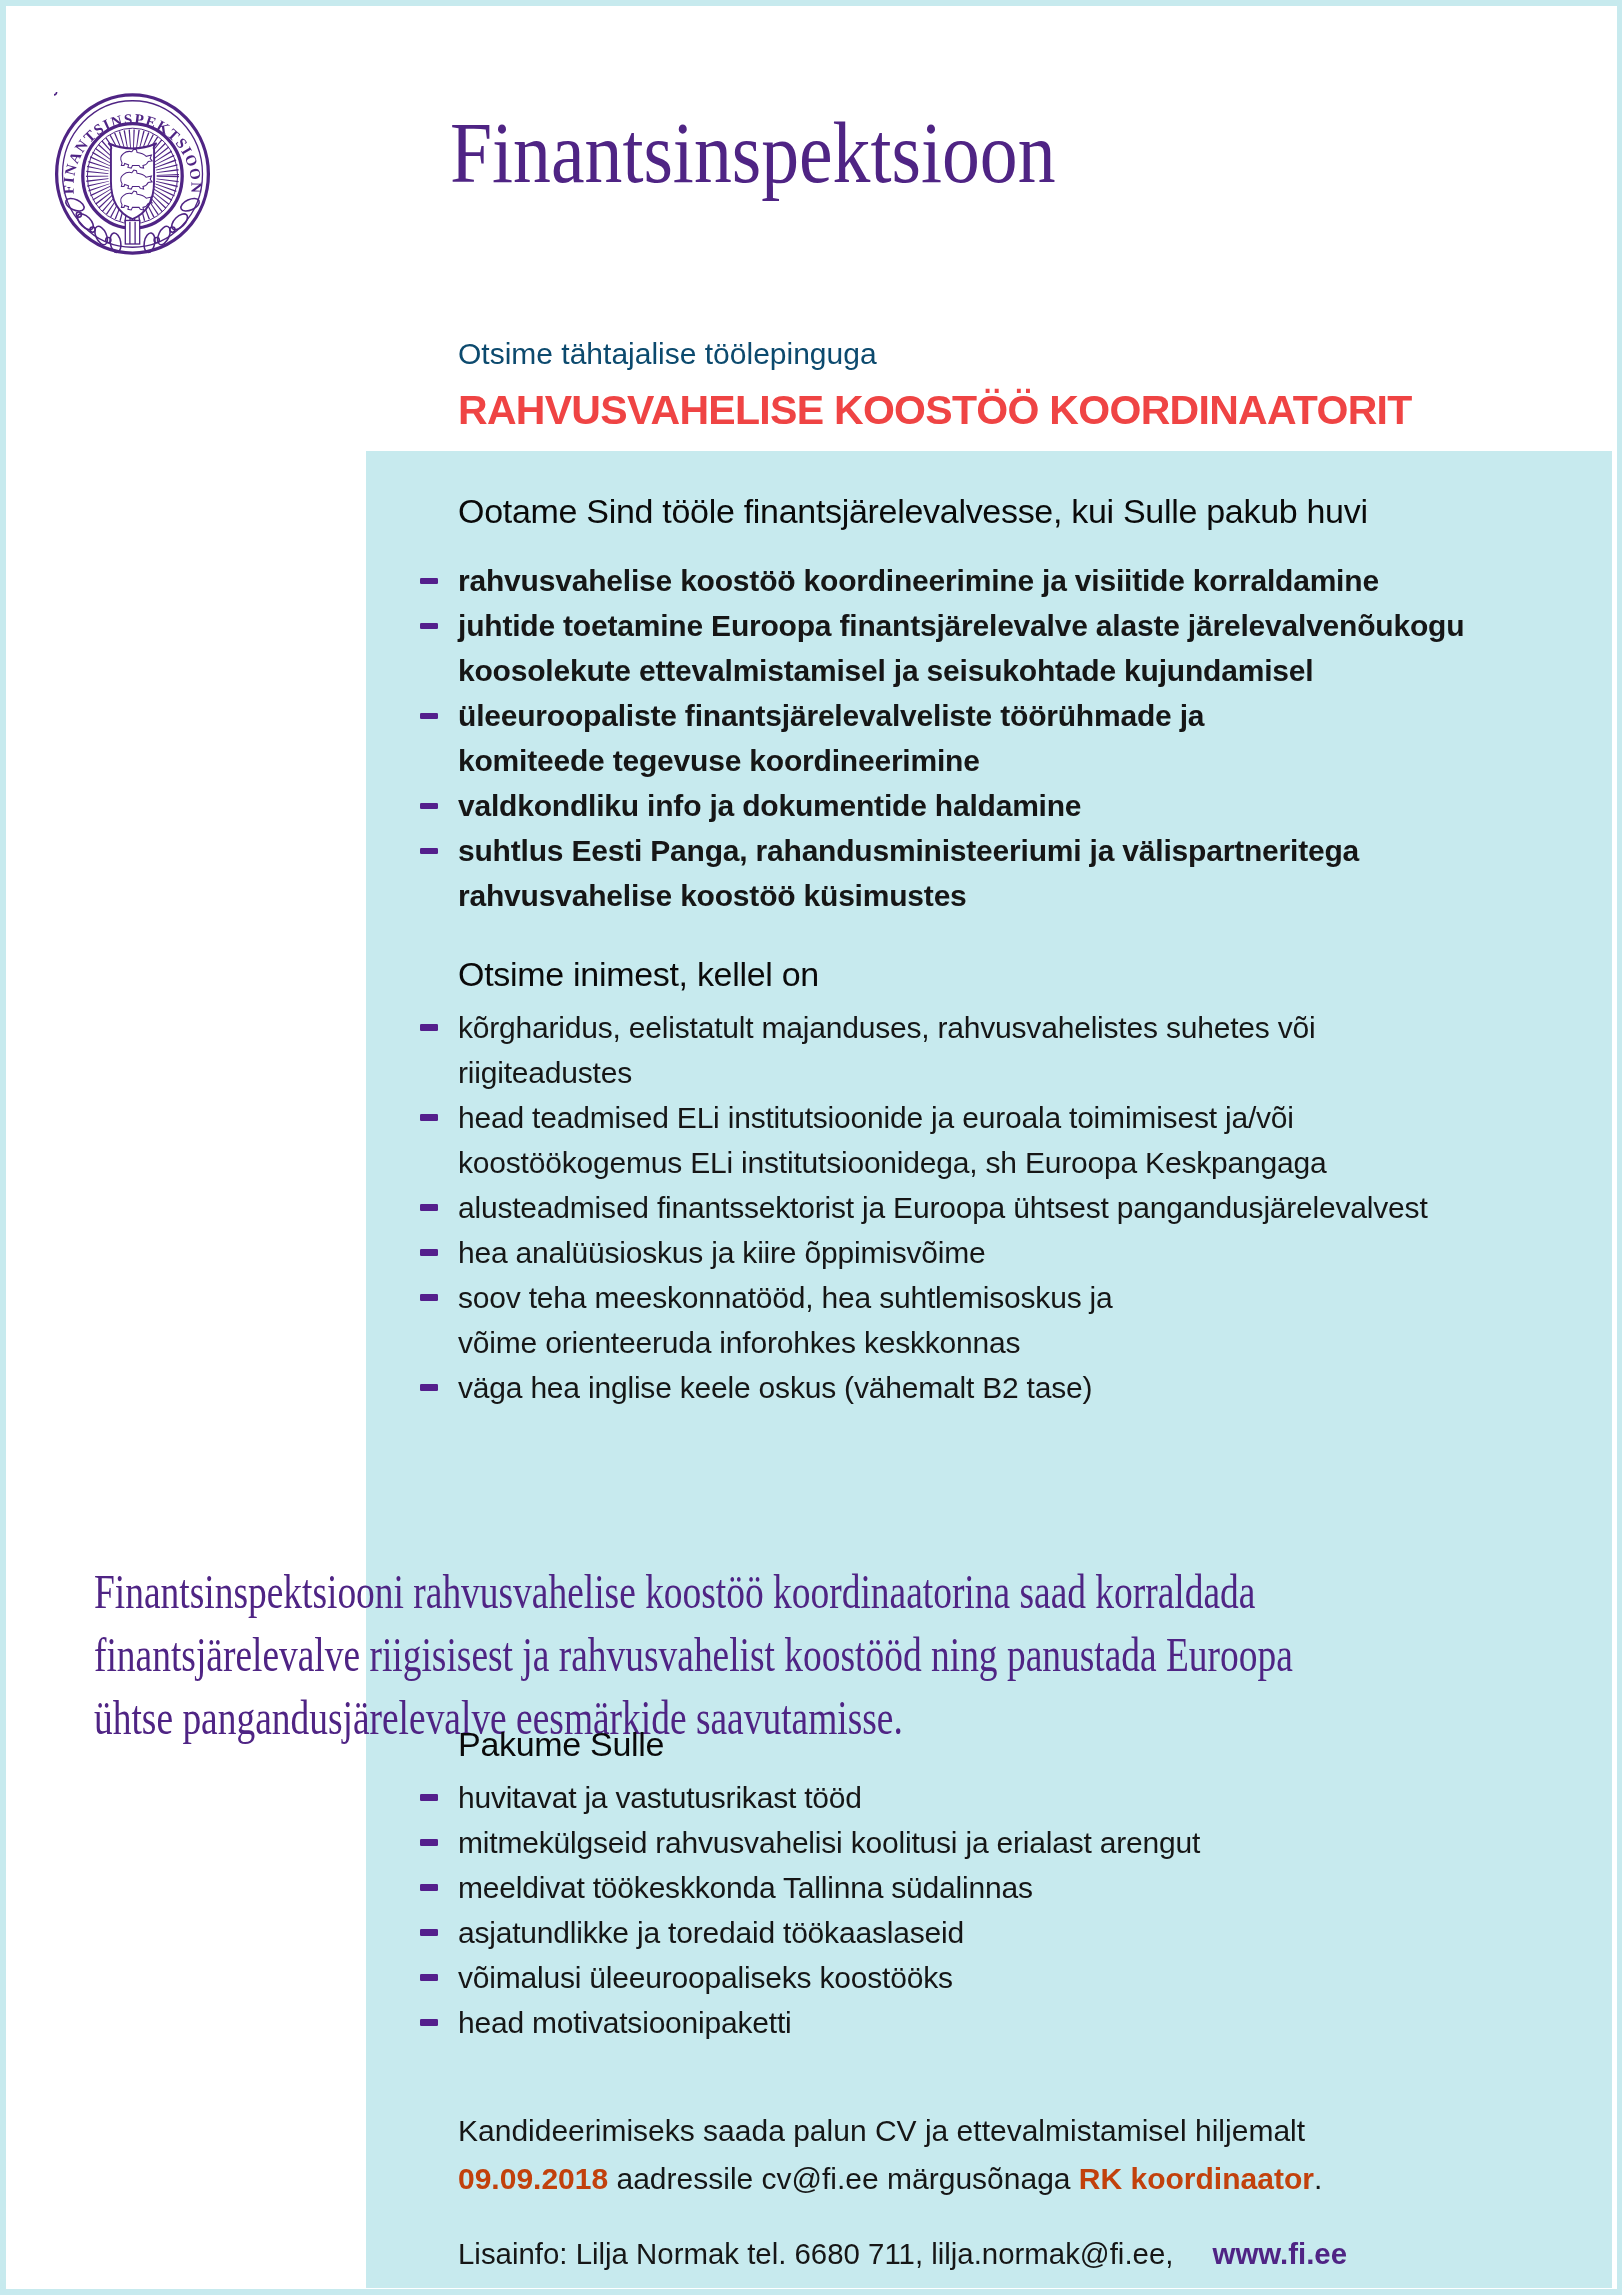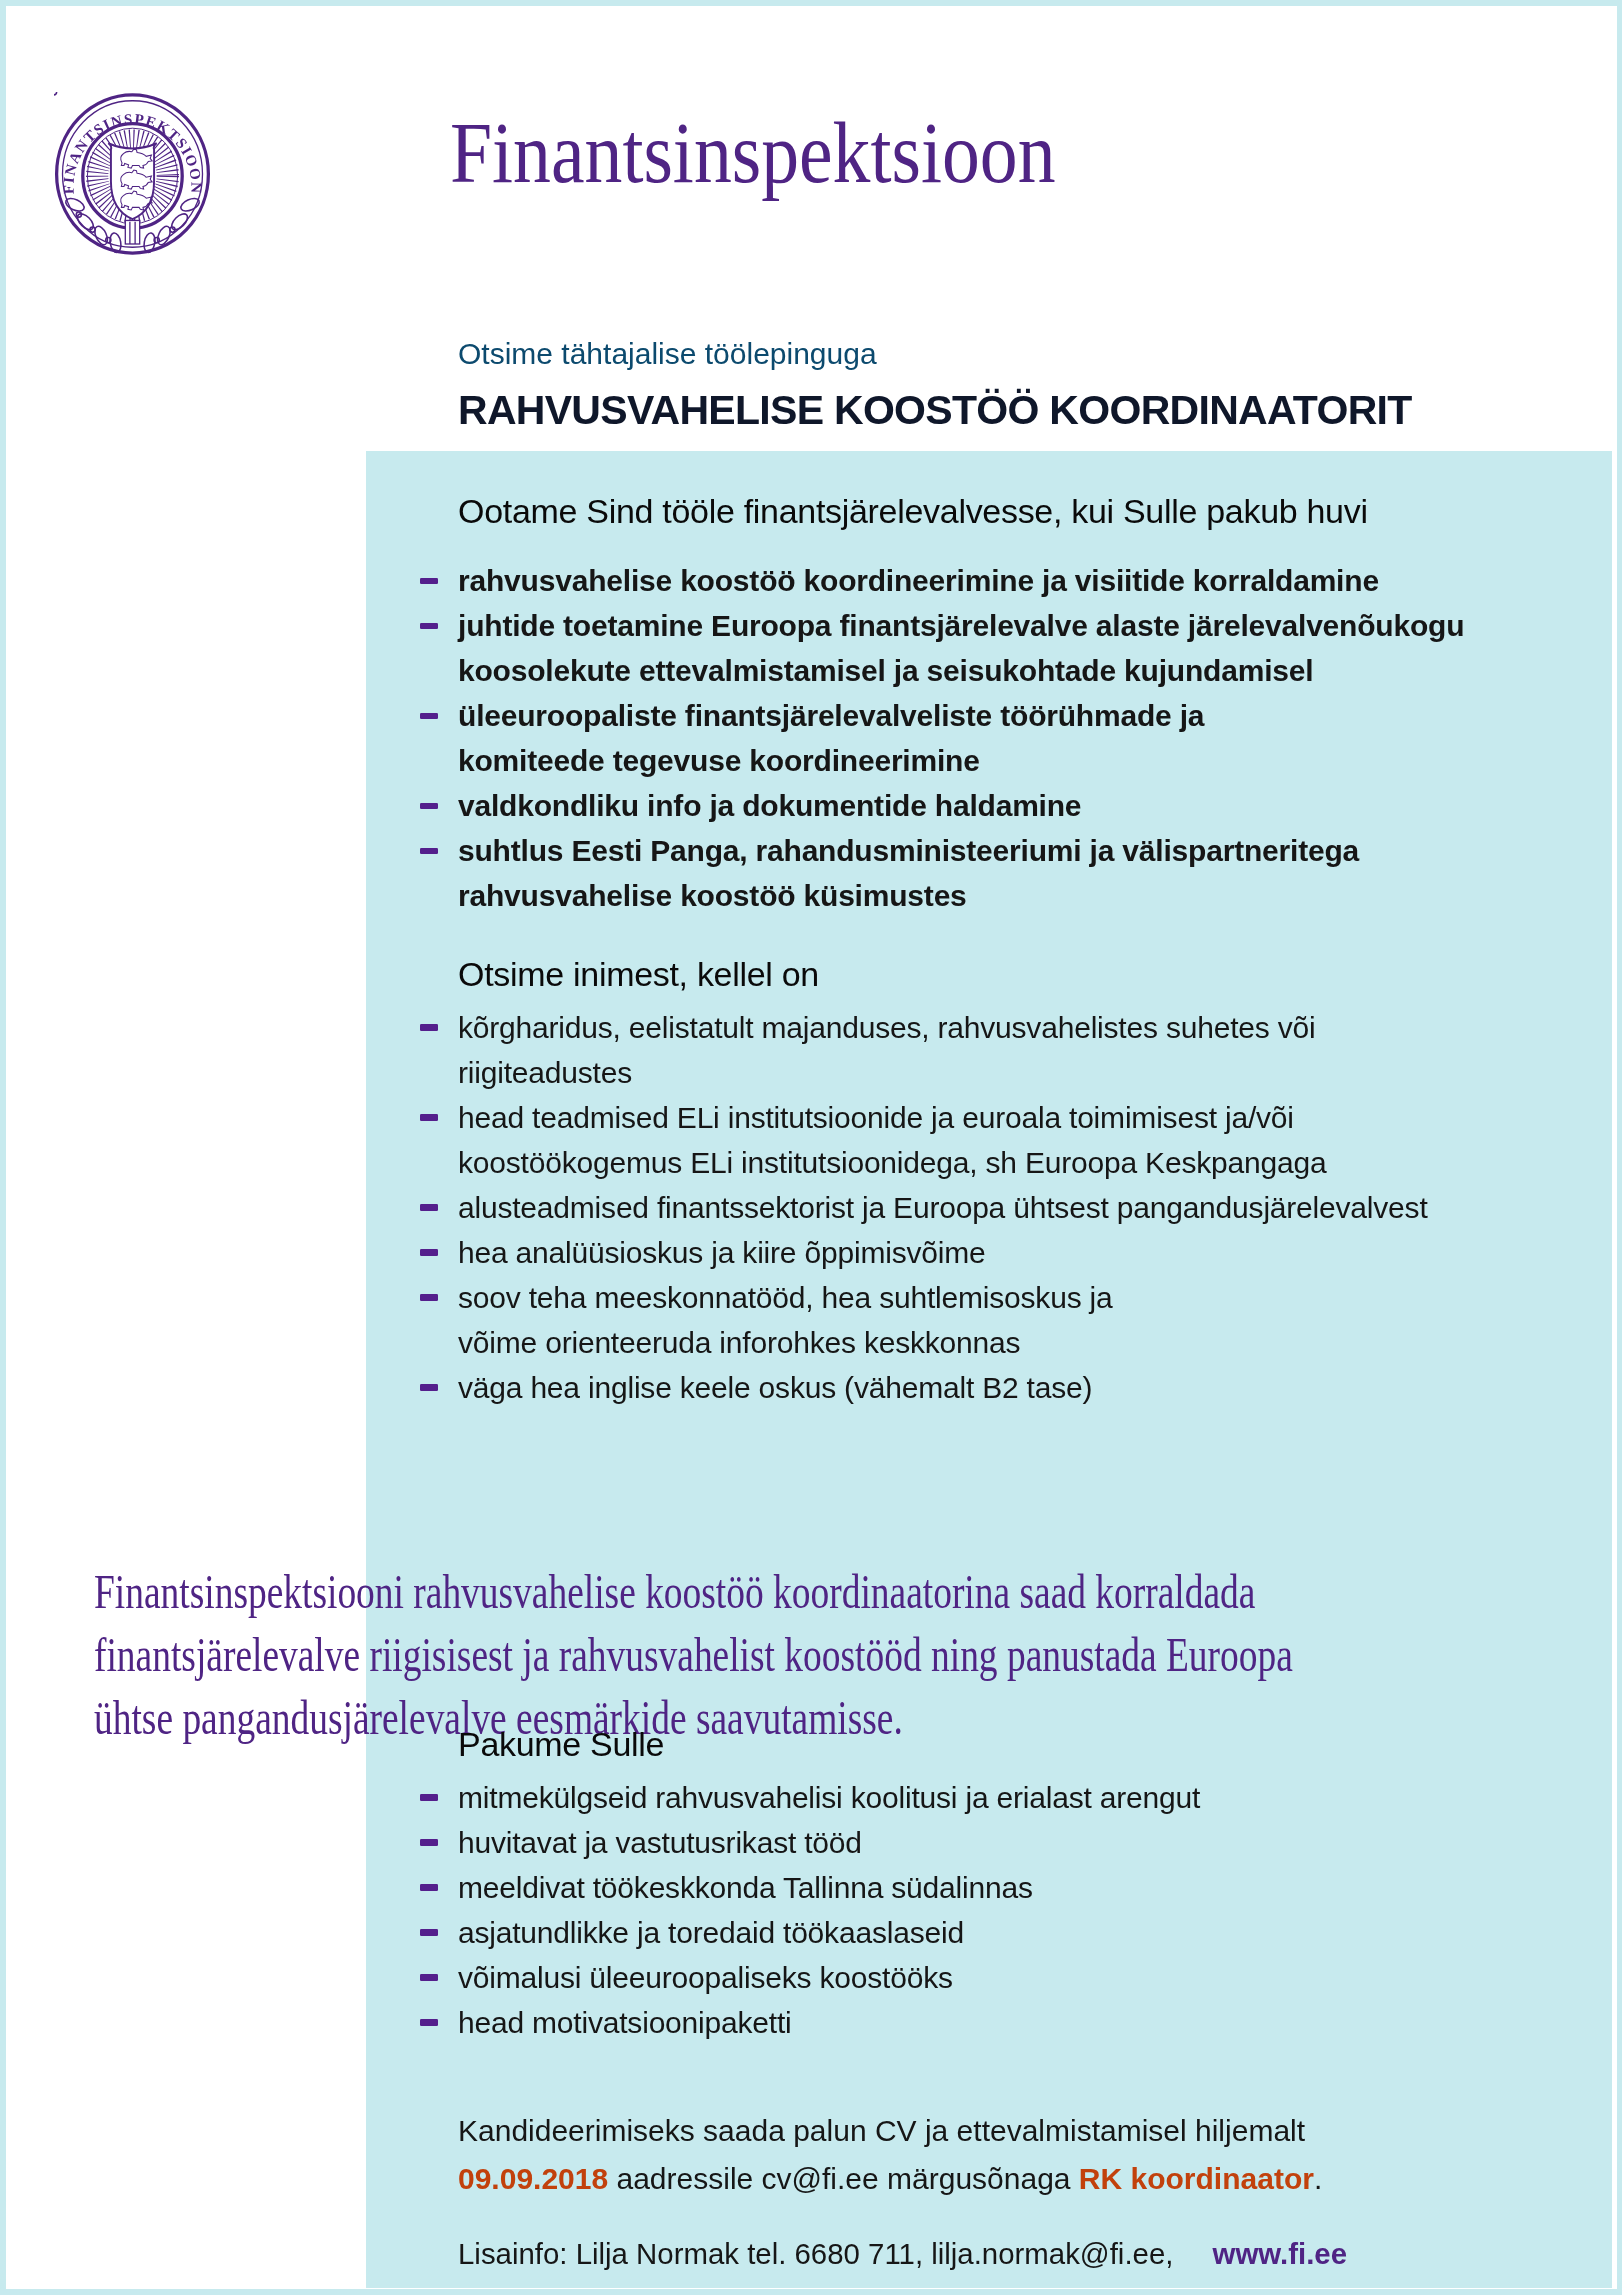--- a/index.html
+++ b/index.html
@@ -30,21 +30,21 @@
     color:#4f2484;white-space:nowrap;
   }
   .wordmark .squeeze{display:inline-block;transform:scaleX(0.88);transform-origin:left top;}
   .intro-line1{
     position:absolute;left:458px;top:335px;
     font-size:30px;line-height:37px;white-space:nowrap;color:#0c4a6e;
   }
   .intro-line2{
     position:absolute;left:458px;top:387px;
     font-size:41px;line-height:47px;font-weight:700;
-    letter-spacing:-0.7px;white-space:nowrap;color:#0f172a;
+    letter-spacing:-0.7px;white-space:nowrap;color:#ef4444;
   }
   .section{position:absolute;left:419px;width:1178px;}
   .section h2{
     margin:0;padding-left:39px;
     font-size:34px;line-height:39px;font-weight:400;
     letter-spacing:-0.3px;white-space:nowrap;color:#0a0a0a;
   }
   .section ul{list-style:none;margin:0;padding:0;}
   .section li{position:relative;padding-left:39px;}
   .section li .txt{
@@ -226,26 +226,26 @@
     <span class="squeeze">Finantsinspektsiooni rahvusvahelise koostöö koordinaatorina saad korraldada
 finantsjärelevalve riigisisest ja rahvusvahelist koostööd ning panustada Euroopa
 ühtse pangandusjärelevalve eesmärkide saavutamisse.</span>
   </div>
 
   <section class="section" id="sec-pakume">
     <h2>Pakume Sulle</h2>
     <ul>
   <li>
     <span class="bullet-dash"></span>
+    <span class="txt">huvitavat ja vastutusrikast tööd</span>
+  </li>
+
+  <li>
+    <span class="bullet-dash"></span>
     <span class="txt">mitmekülgseid rahvusvahelisi koolitusi ja erialast arengut</span>
-  </li>
-
-  <li>
-    <span class="bullet-dash"></span>
-    <span class="txt">huvitavat ja vastutusrikast tööd</span>
   </li>
 
   <li>
     <span class="bullet-dash"></span>
     <span class="txt">meeldivat töökeskkonda Tallinna südalinnas</span>
   </li>
 
   <li>
     <span class="bullet-dash"></span>
     <span class="txt">asjatundlikke ja toredaid töökaaslaseid</span>

